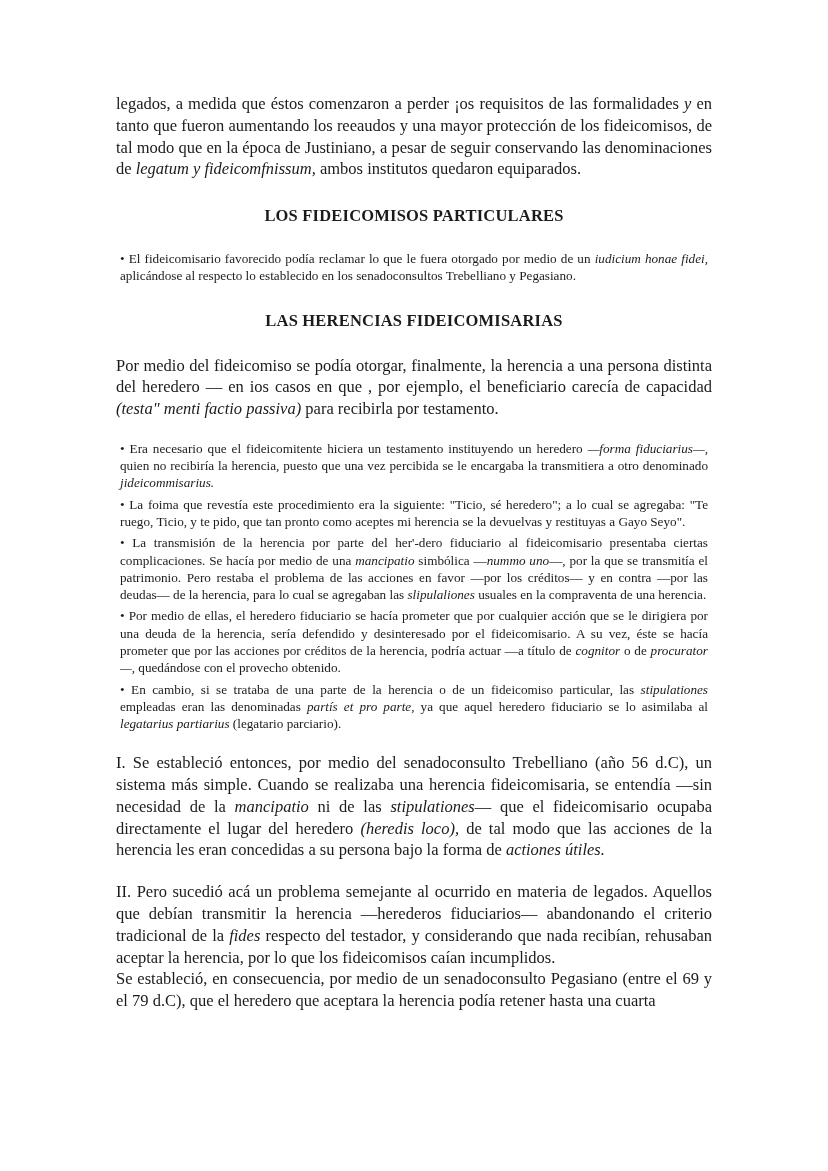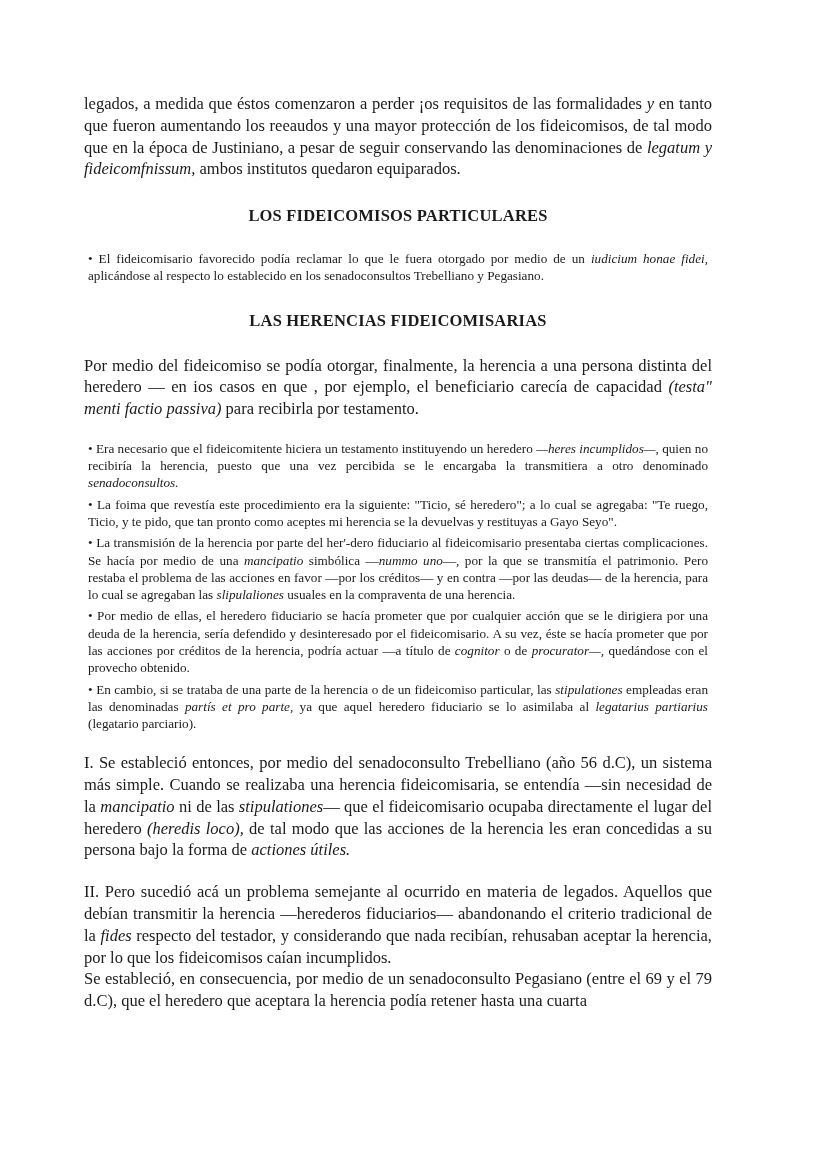--- a/index.html
+++ b/index.html
@@ -6,21 +6,21 @@
     margin: 0;
     padding: 0;
     background: #ffffff;
   }
   .page {
     width: 828px;
     height: 1171px;
     box-sizing: border-box;
     margin: 0 auto;
     background: #ffffff;
-    padding: 93px 116px 40px 84px;
+    padding: 93px 116px 40px 116px;
     font-family: "Liberation Serif", "DejaVu Serif", serif;
     color: #1b1b1b;
     overflow: hidden;
   }
   .body {
     font-size: 16.5px;
     line-height: 1.32;
     text-align: justify;
     margin: 0 0 20px 0;
   }
@@ -59,21 +59,21 @@
 
   <div class="small-group">
     <p class="small"><span>•  El fideicomisario favorecido podía reclamar lo que le fuera otorgado por medio de un </span><span class="it">iudicium honae fidei,</span><span> aplicándose al respecto lo establecido en los senadoconsultos Trebelliano y Pegasiano.</span></p>
   </div>
 
   <h2 class="heading">LAS HERENCIAS FIDEICOMISARIAS</h2>
 
   <p class="body"><span>Por medio del fideicomiso se podía otorgar, finalmente, la herencia a una persona distinta del heredero — en ios casos en que , por ejemplo, el beneficiario carecía de capacidad </span><span class="it">(testa" menti factio passiva)</span><span> para recibirla por testamento.</span></p>
 
   <div class="small-group">
-    <p class="small"><span>•   Era necesario que el fideicomitente hiciera un testamento instituyendo un heredero </span><span class="it">—heres incumplidos—,</span><span> quien no recibiría la herencia, puesto que una vez percibida se le encargaba la transmitiera a otro denominado </span><span class="it">senadoconsultos.</span></p>
+    <p class="small"><span>•   Era necesario que el fideicomitente hiciera un testamento instituyendo un heredero </span><span class="it">—forma fiduciarius—,</span><span> quien no recibiría la herencia, puesto que una vez percibida se le encargaba la transmitiera a otro denominado </span><span class="it">jideicommisarius.</span></p>
 
     <p class="small"><span>•   La foima que revestía este procedimiento era la siguiente:  "Ticio, sé heredero"; a lo cual se agregaba: "Te ruego, Ticio, y te pido, que tan pronto como aceptes  mi herencia se la devuelvas y restituyas a Gayo Seyo".</span></p>
 
     <p class="small"><span>•   La transmisión de la herencia por parte del her'-dero fiduciario al fideicomisario presentaba ciertas complicaciones.  Se hacía por medio de una </span><span class="it">mancipatio</span><span> simbólica —</span><span class="it">nummo uno</span><span>—, por la que se transmitía el patrimonio. Pero restaba el problema de las acciones en favor —por los créditos— y en contra —por las deudas— de la herencia, para lo cual se agregaban las </span><span class="it">slipulaliones</span><span> usuales en la compraventa de una herencia.</span></p>
 
     <p class="small"><span>•   Por medio de ellas, el heredero fiduciario se hacía prometer que por cualquier acción que se le dirigiera por una deuda de la herencia, sería defendido y desinteresado por el fideicomisario. A su vez, éste se hacía prometer que por las acciones por créditos de la herencia, podría actuar —a título de </span><span class="it">cognitor</span><span> o de  </span><span class="it">procurator—,</span><span> quedándose con el provecho obtenido.</span></p>
 
     <p class="small"><span>•   En cambio, si se trataba de una parte de la herencia o de un fideicomiso particular, las </span><span class="it">stipulationes</span><span> empleadas eran  las denominadas </span><span class="it">partís et pro parte,</span><span> ya que aquel heredero fiduciario se lo asimilaba al </span><span class="it">legatarius partiarius</span><span>  (legatario parciario).</span></p>
 
 

